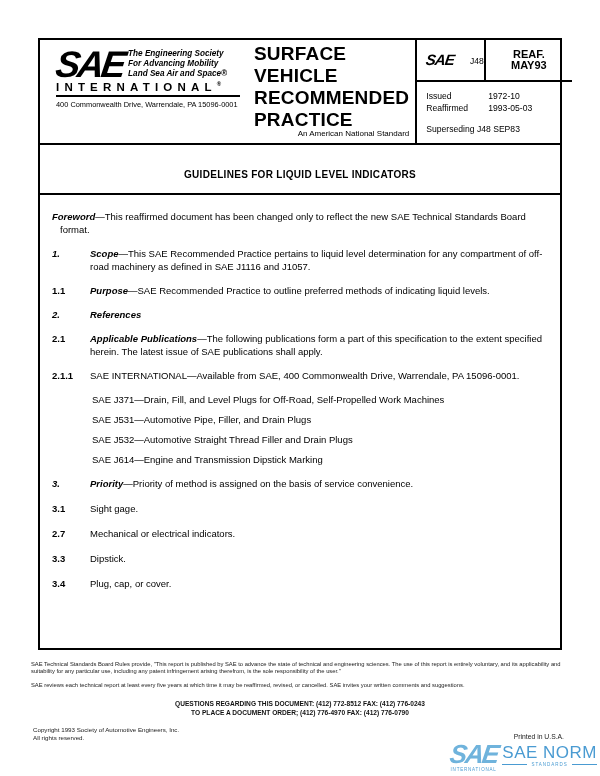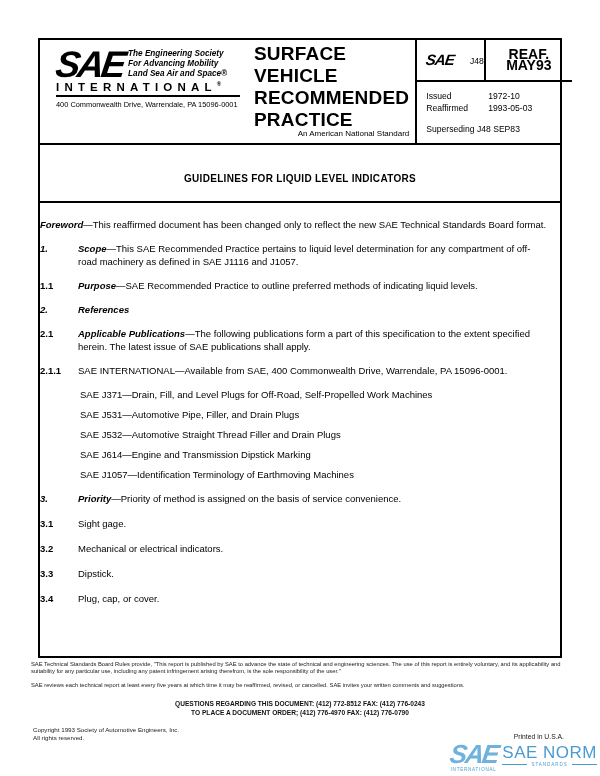--- a/index.html
+++ b/index.html
@@ -29,34 +29,34 @@
   .doc-type span { display: block; font-size: 19px; font-weight: bold;
                    line-height: 22px; letter-spacing: .2px; }
   .ans { position: absolute; right: 6px; bottom: 5px; font-size: 8px; white-space: nowrap; }
 
   .head-right { width: 157px; border-left: 2px solid #000; display: flex; flex-direction: column; }
   .hr-top { height: 42px; border-bottom: 2px solid #000; display: flex; }
   .code-cell { flex: 1; display: flex; align-items: center; padding-left: 9px; }
   .sae-small { font-size: 15px; letter-spacing: -1px; }
   .code-num { font-size: 8.5px; margin-left: 16px; margin-top: 2px; }
   .reaf-cell { width: 88px; border-left: 2px solid #000; display: flex; flex-direction: column;
-               align-items: center; justify-content: center; font-size: 14px;
+               align-items: center; justify-content: center; font-size: 11px;
                font-weight: bold; line-height: 11px; }
   .hr-bottom { flex: 1; padding: 8px 0 0 9px; font-size: 8.6px; }
   .kv { display: flex; line-height: 12px; }
   .kv .k { width: 62px; }
   .superseding { margin-top: 9px; line-height: 12px; }
 
   
-  .title-box { height: 60px; margin-top: -2px; display: flex; align-items: center;
+  .title-box { height: 52px; margin-top: -2px; display: flex; align-items: center;
                justify-content: center; padding-top: 10px; text-align: center; }
   .title-box .t { font-size: 10px; font-weight: bold; letter-spacing: .3px; }
 
   
-  .body-box { height: 457px; margin-top: -2px; padding: 15px 12px 0 0;
+  .body-box { height: 457px; margin-top: -2px; padding: 15px 12px 0 12px;
               font-size: 9.5px; line-height: 13px; }
   .para { margin-bottom: 11px; }
   .hang { padding-left: 8px; text-indent: -8px; }
   .lbl-bi { font-weight: bold; font-style: italic; }
   .sec { display: flex; margin-bottom: 11px; }
   .sec .num { width: 38px; flex: 0 0 38px; font-weight: bold; }
   .sec .num.it { font-style: italic; }
   .sec .txt { flex: 1; }
   .pub-list { margin: 0 0 11px 40px; }
   .pub-item { margin-bottom: 7px; line-height: 13px; }
@@ -176,35 +176,34 @@
       <div class="sec">
         <span class="num">2.1.1</span>
         <span class="txt"><span>SAE INTERNATIONAL</span><span>—Available from SAE, 400 Commonwealth Drive, Warrendale, PA 15096-0001.</span></span>
       </div>
 
       <div class="pub-list">
         <div class="pub-item">SAE J371—Drain, Fill, and Level Plugs for Off-Road, Self-Propelled Work Machines</div>
         <div class="pub-item">SAE J531—Automotive Pipe, Filler, and Drain Plugs</div>
         <div class="pub-item">SAE J532—Automotive Straight Thread Filler and Drain Plugs</div>
         <div class="pub-item">SAE J614—Engine and Transmission Dipstick Marking</div>
-        <div class="pub-item">SAE J1057—Identification Terminology of Earthmoving Machines</div>
       </div>
 
       <div class="sec tight">
         <span class="num it">3.</span>
         <span class="txt"><span class="lbl-bi">Priority</span><span>—Priority of method is assigned on the basis of service convenience.</span></span>
       </div>
 
       <div class="sec tight">
         <span class="num">3.1</span>
         <span class="txt">Sight gage.</span>
       </div>
 
       <div class="sec tight">
-        <span class="num">3.2</span>
+        <span class="num">2.7</span>
         <span class="txt">Mechanical or electrical indicators.</span>
       </div>
 
       <div class="sec tight">
         <span class="num">3.3</span>
         <span class="txt">Dipstick.</span>
       </div>
 
       <div class="sec tight">
         <span class="num">3.4</span>

